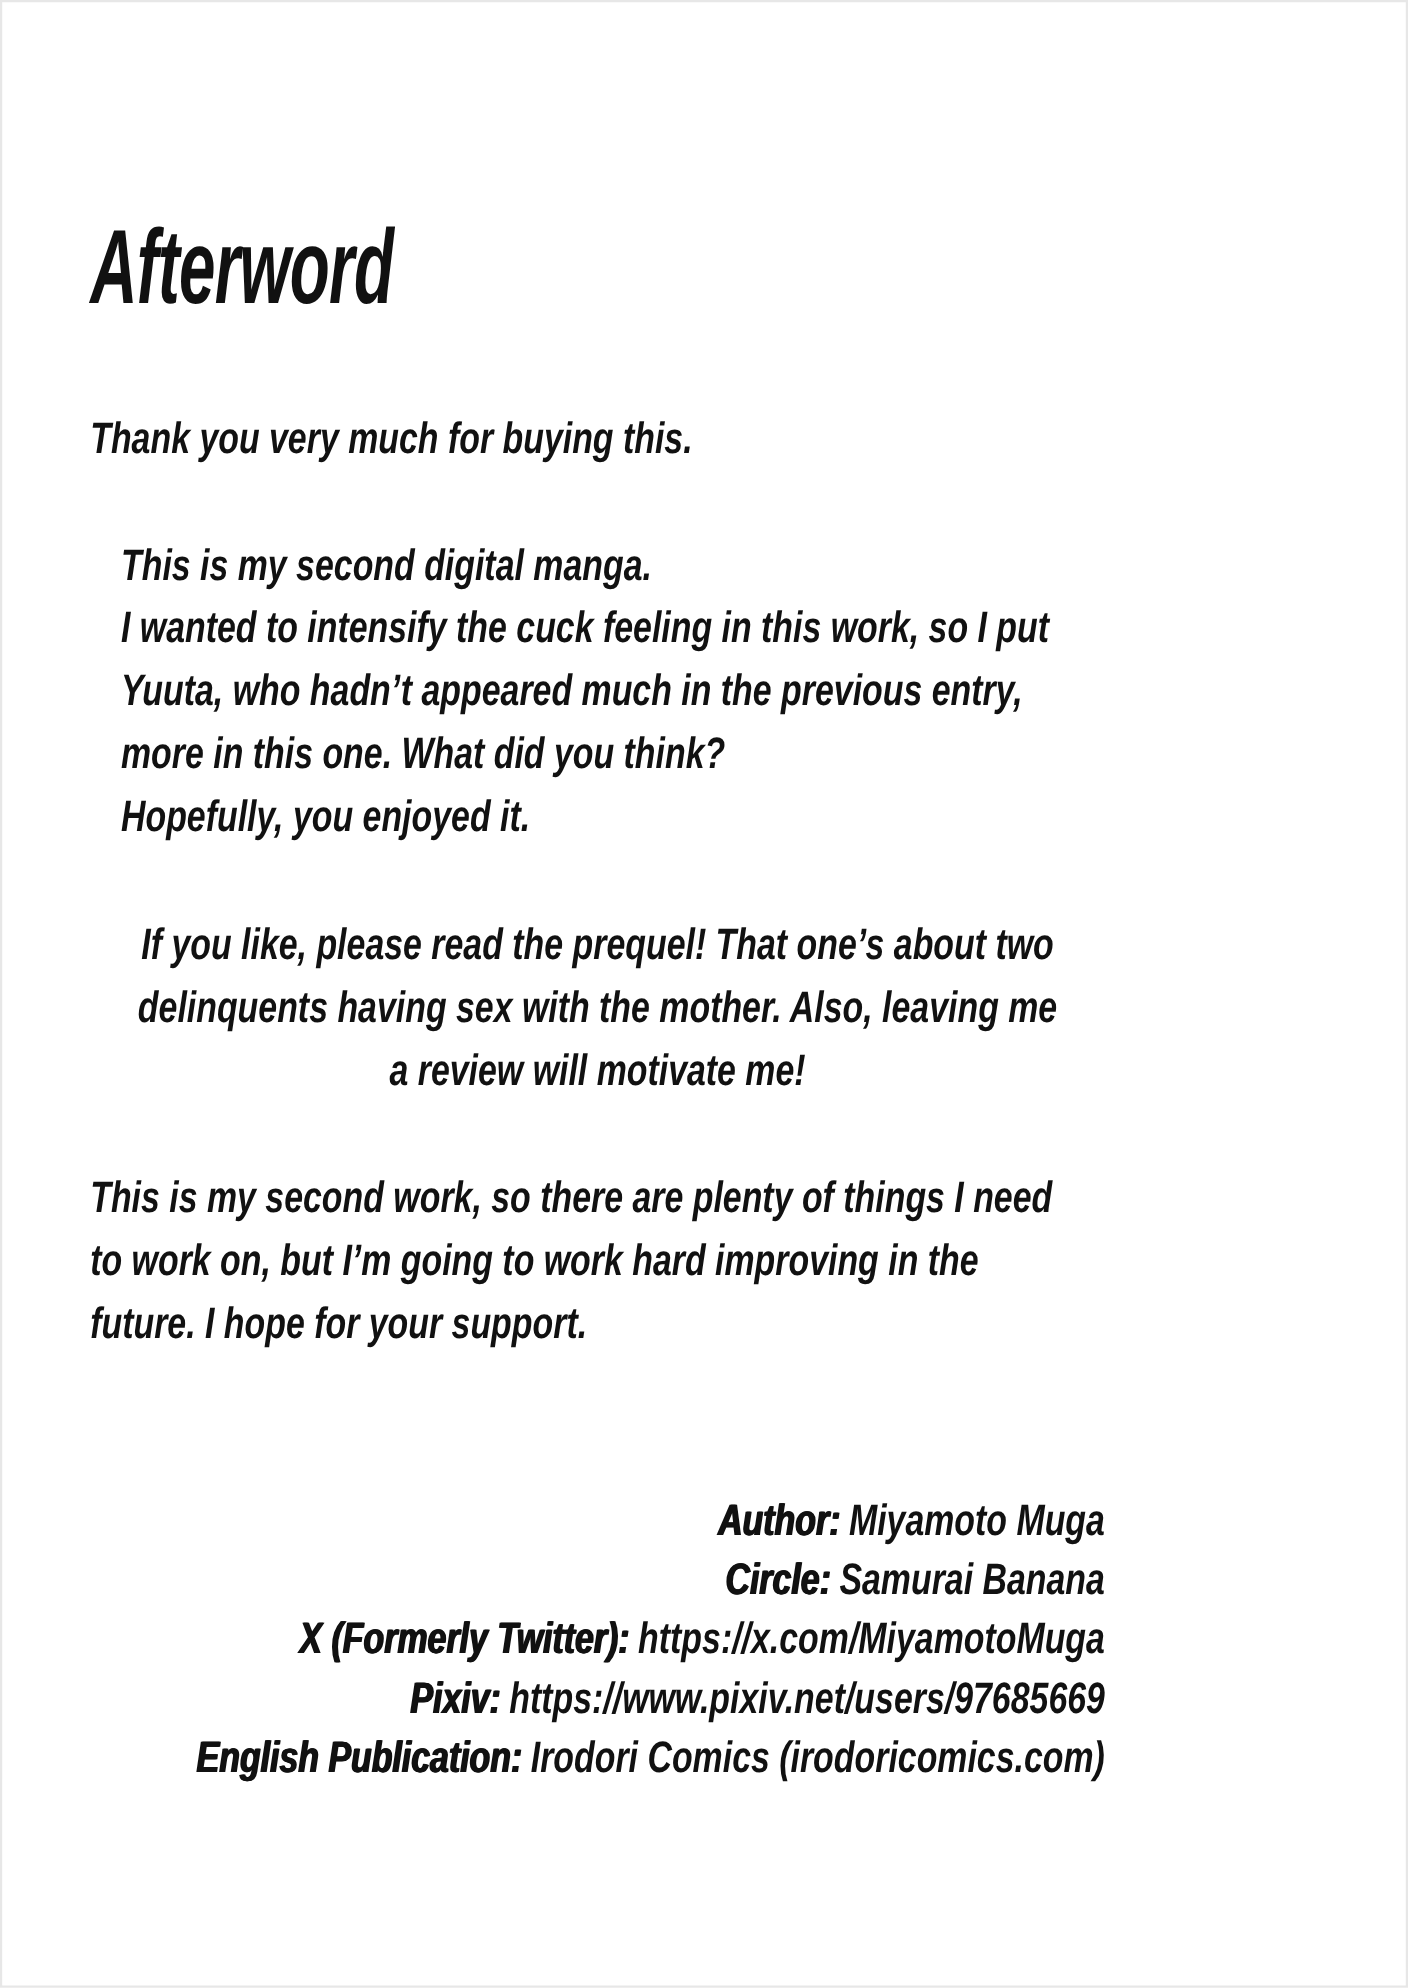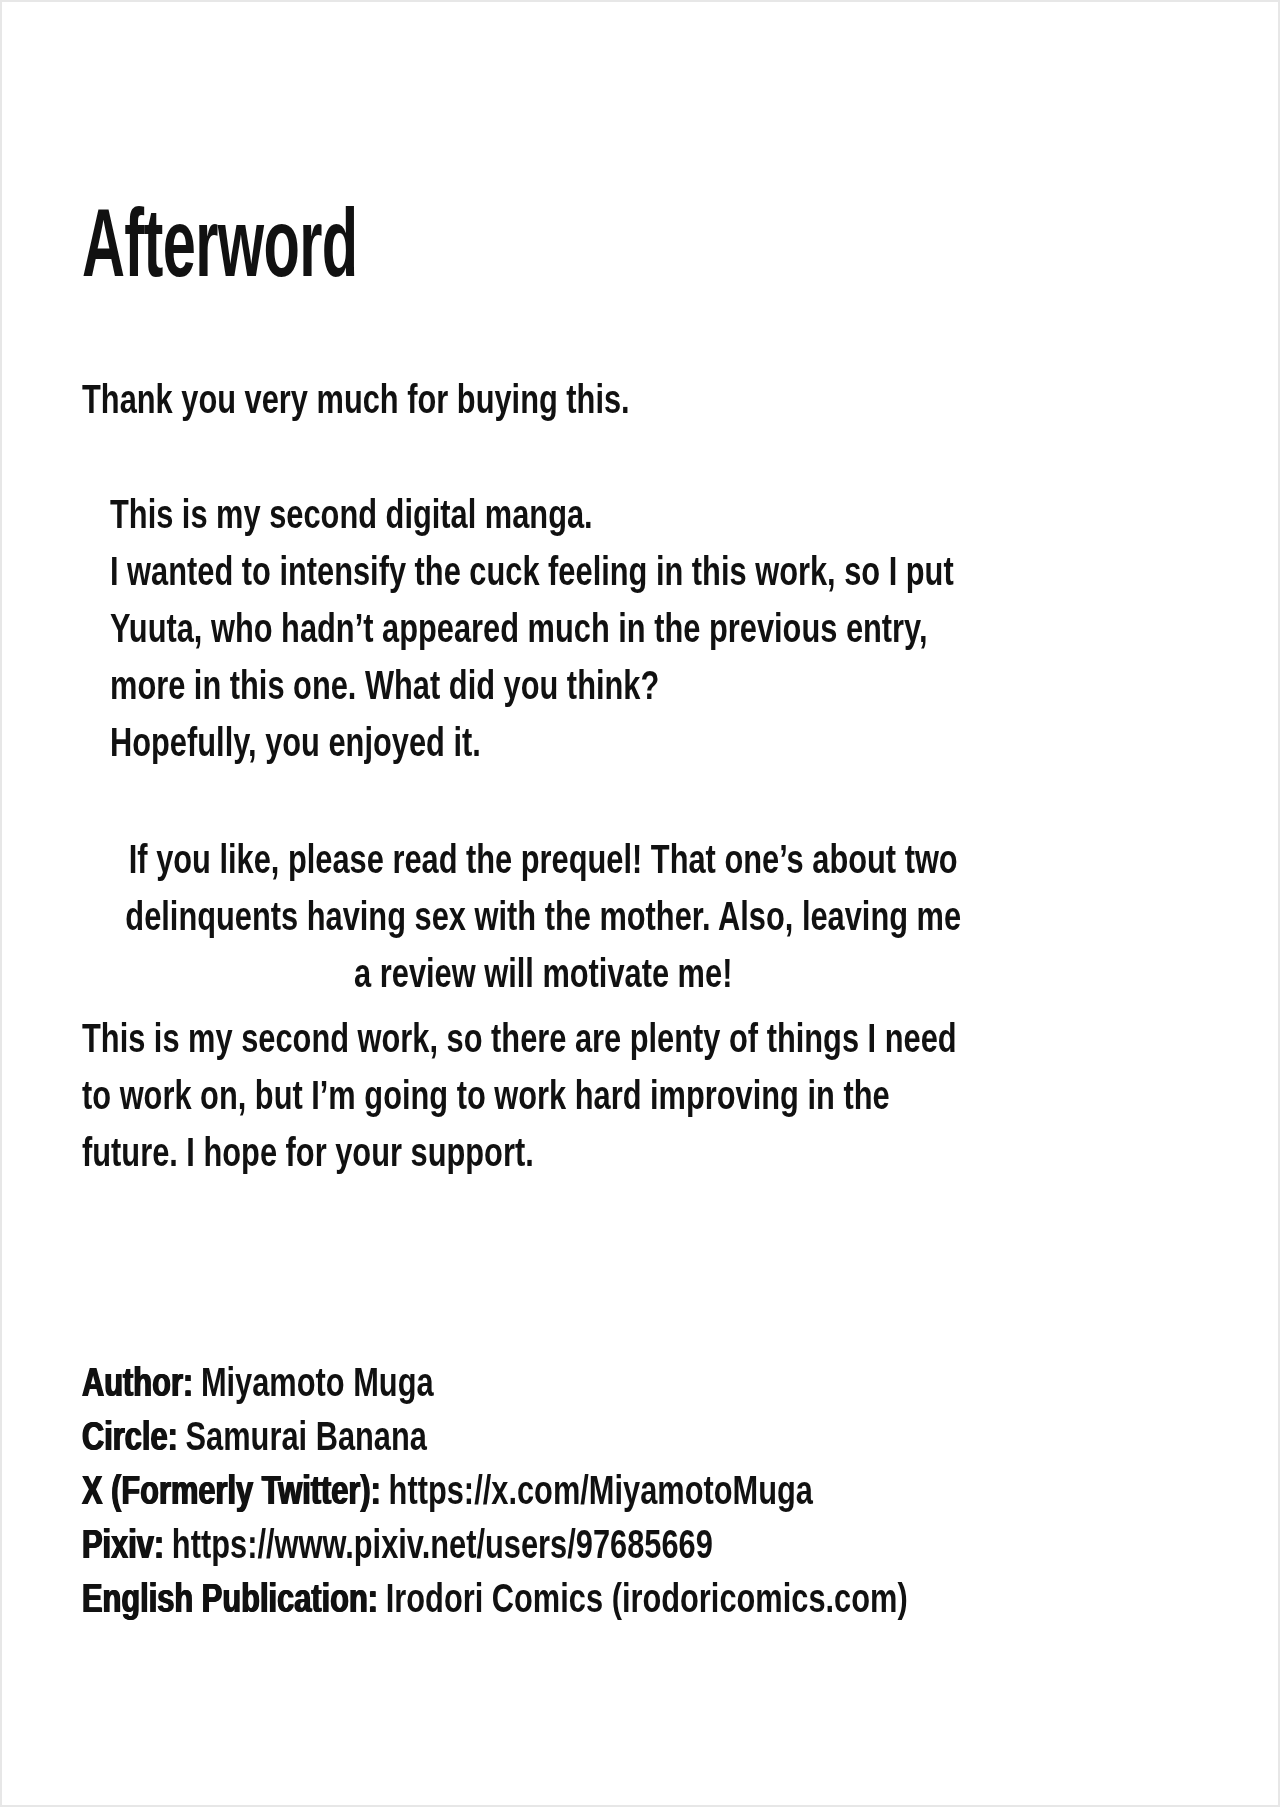--- a/index.html
+++ b/index.html
@@ -10,20 +10,21 @@
   .page {
     position: relative;
     width: 1280px;
     height: 1807px;
     margin: 0 auto;
     background: var(--bg, #ffffff);
     box-shadow: inset 0 0 0 2px var(--edge, #e7e7e7);
     overflow: hidden;
     font-family: "Liberation Sans", "DejaVu Sans", sans-serif;
     color: var(--text, #111111);
+    font-style: italic;
   }
   .title {
     position: absolute;
     left: 82px;
     top: 124px;
     font-size: 96px;
     font-weight: 700;
     line-height: 110px;
     white-space: nowrap;
     transform: scaleX(0.62);
@@ -31,35 +32,36 @@
     letter-spacing: -1px;
   }
   .para {
     position: absolute;
     left: 82px;
     right: 0;
   }
   .para-0 { top: 371px; }
   .para-1 { top: 486px; margin-left: 28px; }
   .para-2 { top: 831px; text-align: center; }
-  .para-3 { top: 1010px; }
+  .para-3 { top: 1061px; }
   .line {
     font-size: 40px;
     font-weight: 700;
     line-height: 57px;
     height: 57px;
     white-space: nowrap;
     transform: scaleX(0.77);
     transform-origin: 0 50%;
   }
   .credits {
     position: absolute;
     left: 82px;
     right: 0;
     top: 1355px;
+    text-align: right;
   }
   .credit-line {
     font-size: 40px;
     font-weight: 700;
     line-height: 54px;
     height: 54px;
     white-space: nowrap;
     transform: scaleX(0.77);
     transform-origin: 0 50%;
   }

